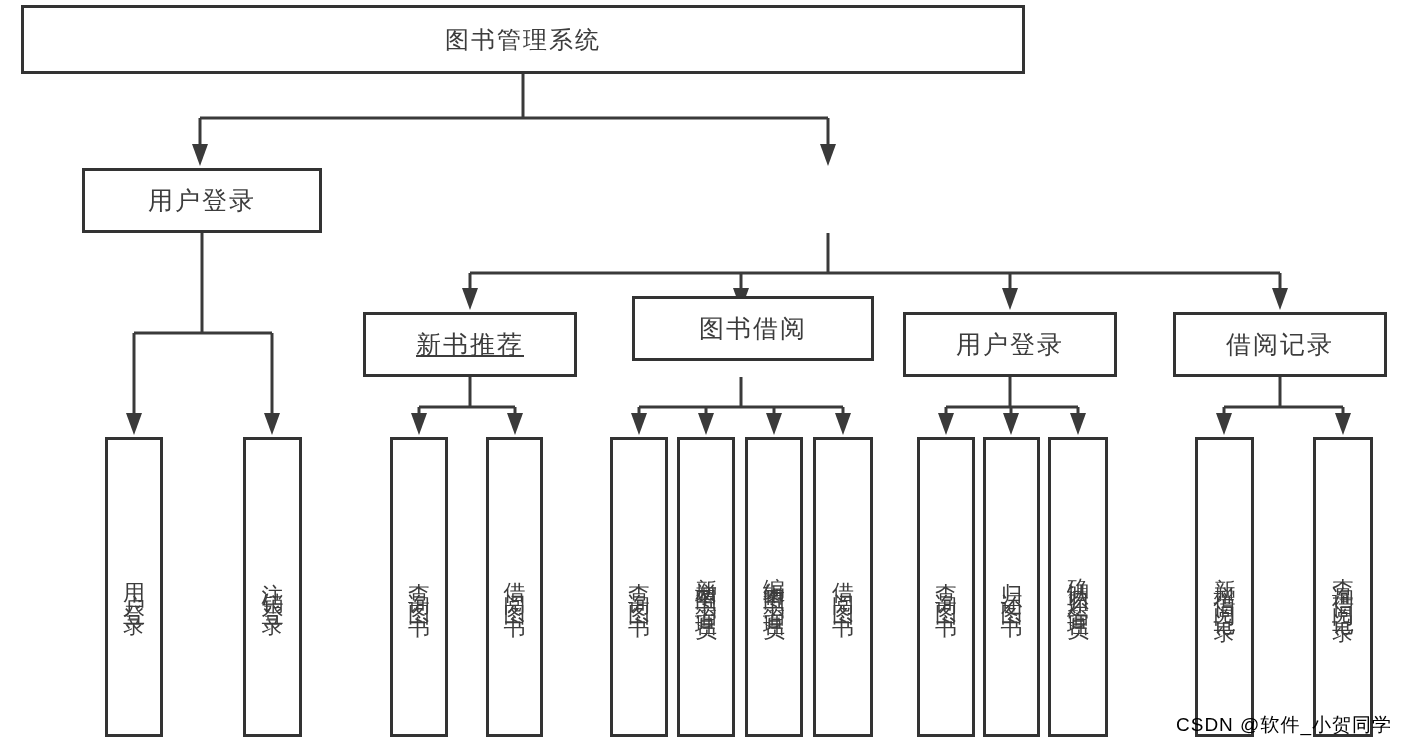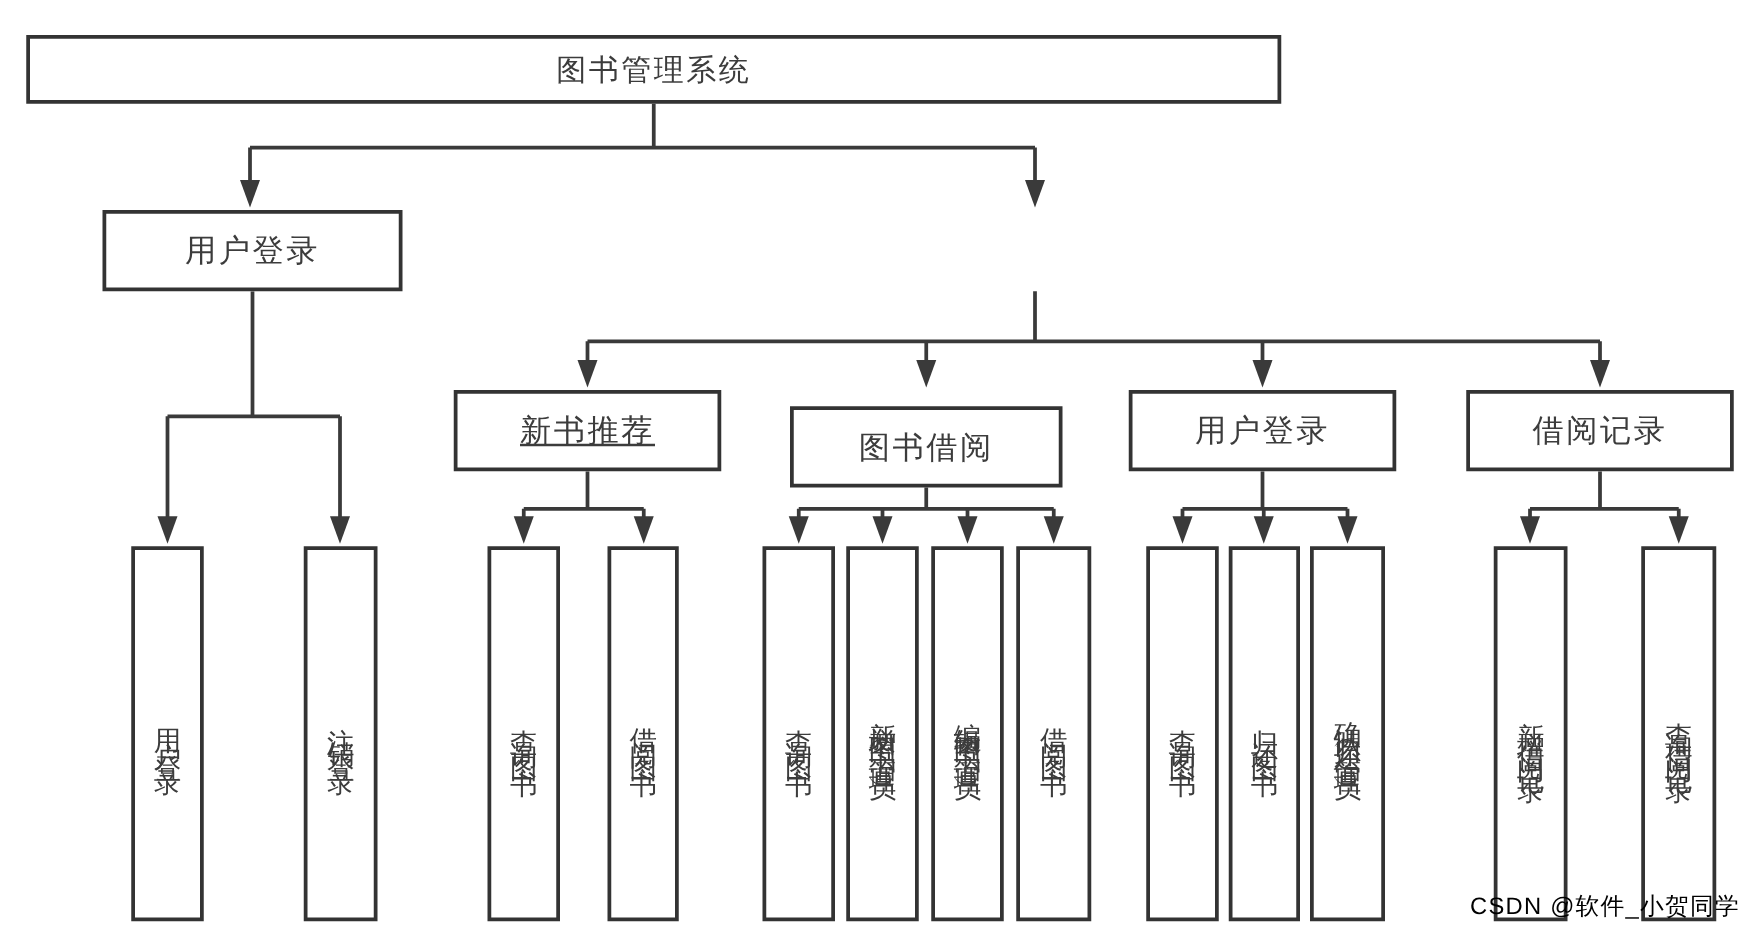--- a/index.html
+++ b/index.html
@@ -122,32 +122,32 @@
 
       <polygon points="938,413 954,413 946,435"></polygon>
       <polygon points="1003,413 1019,413 1011,435"></polygon>
       <polygon points="1070,413 1086,413 1078,435"></polygon>
 
       <polygon points="1216,413 1232,413 1224,435"></polygon>
       <polygon points="1335,413 1351,413 1343,435"></polygon>
     </g>
   </svg>
 
-  <div class="node h root" style="left:21px; top:28px; width:1004px; height:55px;">
+  <div class="node h root" style="left:21px; top:5px; width:1004px; height:69px;">
     <span>图书管理系统</span>
   </div>
 
   <div class="node h" style="left:82px; top:168px; width:240px; height:65px;">
     <span>用户登录</span>
   </div>
 
   <div class="node h" style="left:363px; top:312px; width:214px; height:65px;text-decoration:underline;">
     <span>新书推荐</span>
   </div>
-  <div class="node h" style="left:632px; top:325px; width:218px; height:65px;">
+  <div class="node h" style="left:632px; top:296px; width:242px; height:65px;">
     <span>图书借阅</span>
   </div>
   <div class="node h" style="left:903px; top:312px; width:214px; height:65px;">
     <span>用户登录</span>
   </div>
   <div class="node h" style="left:1173px; top:312px; width:214px; height:65px;">
     <span>借阅记录</span>
   </div>
 
   <div class="node leaf" style="left:105px; top:437px; width:58px; height:300px;">

